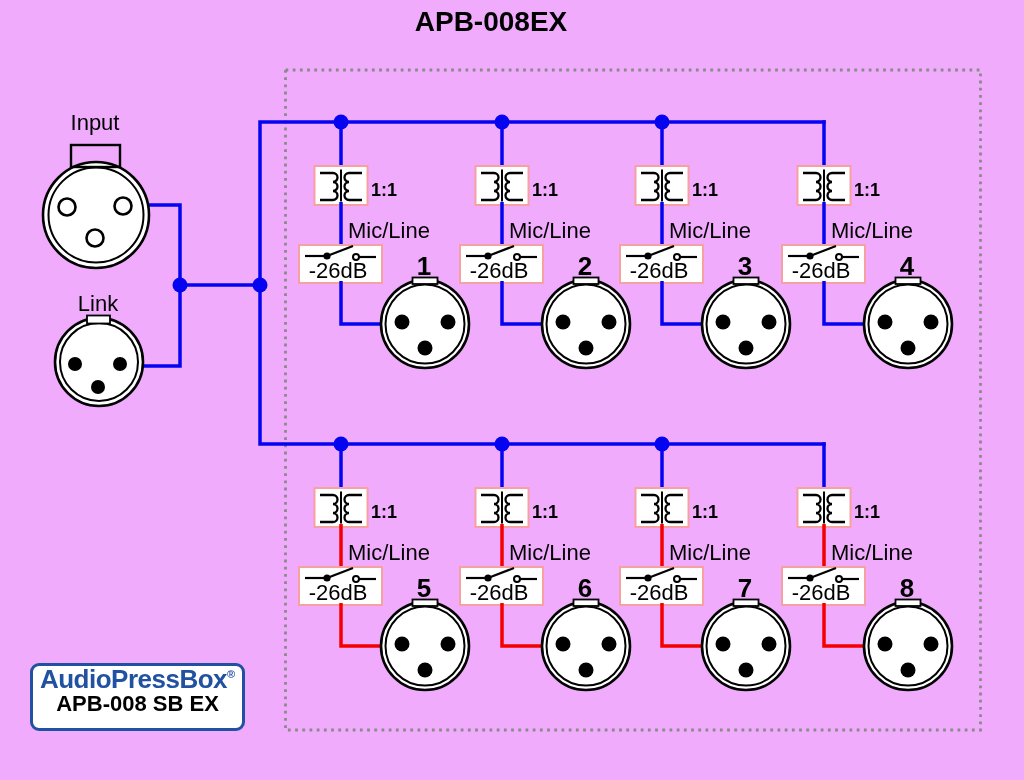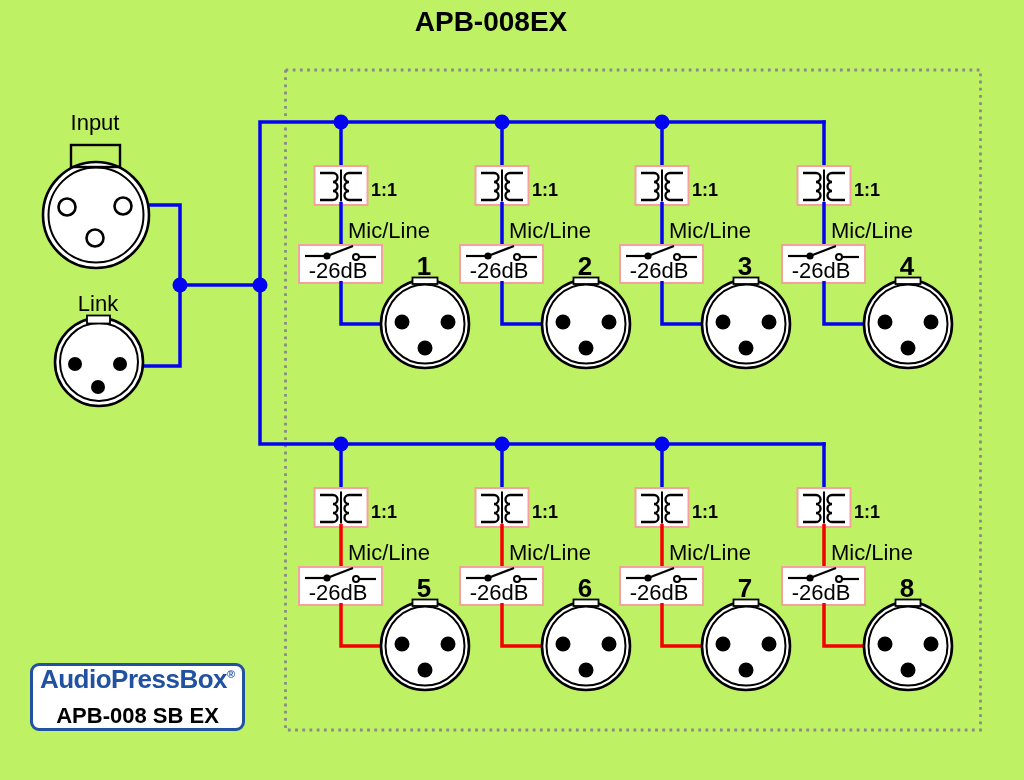--- a/index.html
+++ b/index.html
@@ -1,23 +1,23 @@
 <!DOCTYPE html>
 <html><head>
 <meta charset="utf-8">
 <style>
   html,body{margin:0;padding:0;background:#ffffff;}
-  #stage{position:relative;width:1024px;height:780px;background:#bef264;
+  #stage{position:relative;width:1024px;height:780px;background:#f0abfc;
          font-family:"Liberation Sans",sans-serif;overflow:hidden;}
   #stage svg{position:absolute;left:0;top:0;}
   .title{position:absolute;top:6px;left:491px;transform:translateX(-50%);
          font-size:28px;font-weight:bold;color:#000;white-space:nowrap;}
   .logo{position:absolute;left:30px;top:663px;width:215px;height:68px;
         box-sizing:border-box;border:3px solid #2151A1;border-radius:9px;background:#fff;
-        display:flex;flex-direction:column;align-items:center;justify-content:space-between;
+        display:flex;flex-direction:column;align-items:center;justify-content:flex-start;
         line-height:1.04;}
   .logo-line1{font-weight:bold;font-size:26px;letter-spacing:-0.5px;white-space:nowrap;}
   .logo-line1 sup{font-size:11px;vertical-align:super;letter-spacing:0;}
   .logo-line2{font-weight:bold;font-size:22px;color:#000;white-space:nowrap;}
 </style>
 </head>
 <body>
 
 <div id="stage">
 

